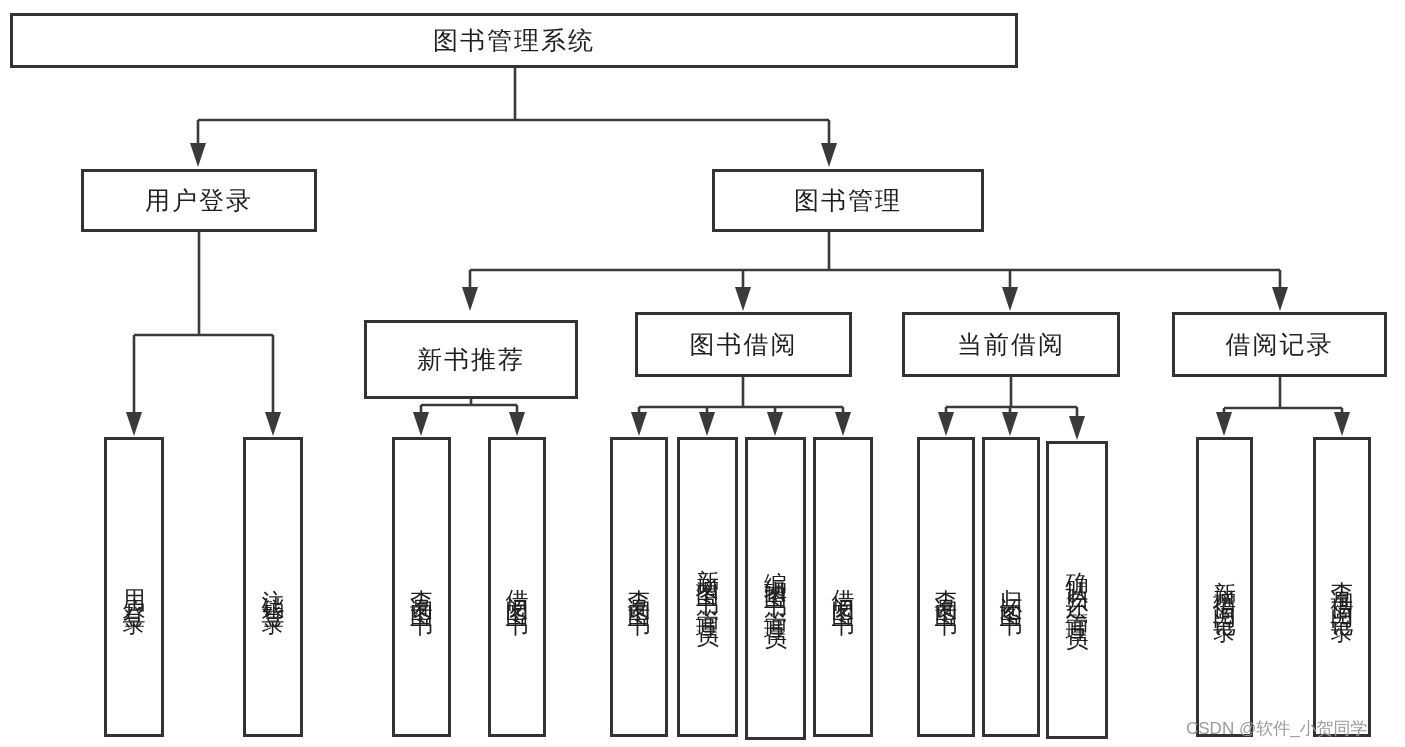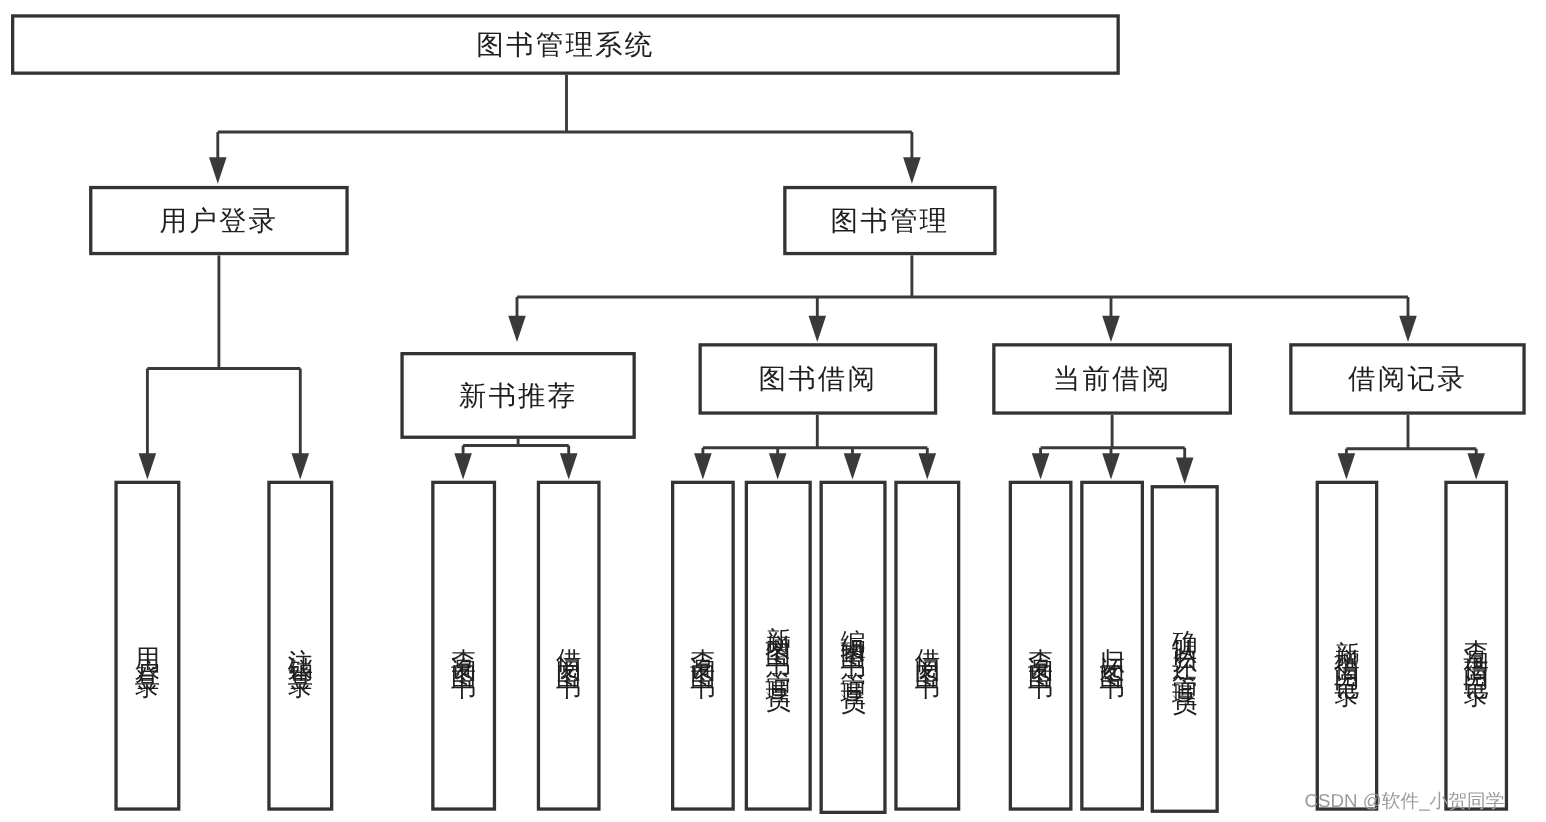--- a/index.html
+++ b/index.html
@@ -91,21 +91,21 @@
       <polygon points="1002,412 1018,412 1010,436"></polygon>
       <polygon points="1069,416 1085,416 1077,440"></polygon>
       <polygon points="1216,412 1232,412 1224,436"></polygon>
       <polygon points="1334,412 1350,412 1342,436"></polygon>
     </g>
   </svg>
 
   <div class="box h" style="left:10px; top:13px; width:1008px; height:55px;">图书管理系统</div>
 
   <div class="box h" style="left:81px; top:169px; width:236px; height:63px;">用户登录</div>
-  <div class="box h" style="left:712px; top:169px; width:194px; height:63px;">图书管理</div>
+  <div class="box h" style="left:712px; top:169px; width:272px; height:63px;">图书管理</div>
 
   <div class="box h" style="left:364px; top:320px; width:214px; height:79px;">新书推荐</div>
   <div class="box h" style="left:635px; top:312px; width:217px; height:65px;">图书借阅</div>
   <div class="box h" style="left:902px; top:312px; width:218px; height:65px;">当前借阅</div>
   <div class="box h" style="left:1172px; top:312px; width:215px; height:65px;">借阅记录</div>
 
   <div class="box v" style="left:104px; top:437px; width:60px; height:300px;">用户登录</div>
   <div class="box v" style="left:243px; top:437px; width:60px; height:300px;">注销登录</div>
 
   <div class="box v" style="left:392px; top:437px; width:59px; height:300px;">查询图书</div>

